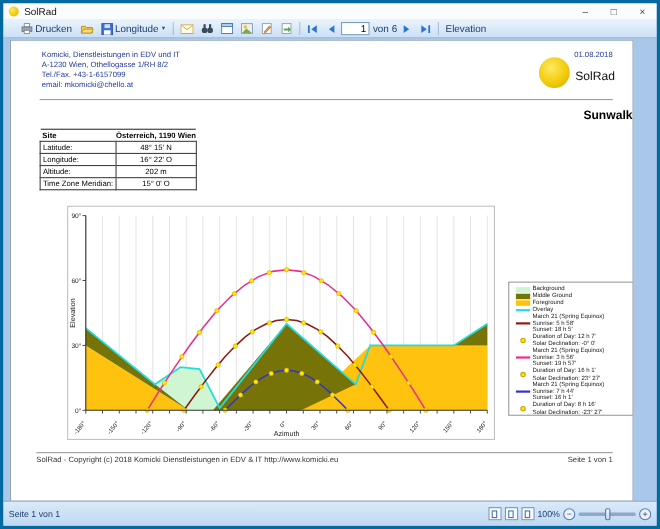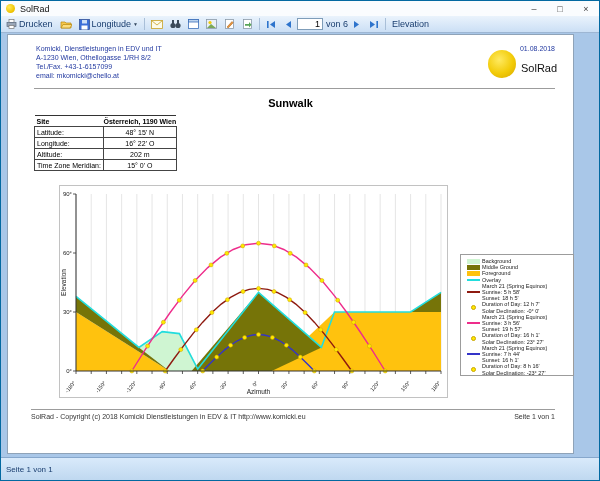--- a/index.html
+++ b/index.html
@@ -1,44 +1,44 @@
 <!DOCTYPE html>
 <html><head>
 <meta charset="utf-8">
 <style>
   * { margin:0; padding:0; box-sizing:border-box; }
   html,body { width:600px; height:481px; font-family:"Liberation Sans","DejaVu Sans",sans-serif; }
-  .window { width:600px; height:481px; border:1px solid #0369a1; display:flex; flex-direction:column; background:#A9C7E8; overflow:hidden; }
+  .window { width:600px; height:481px; border:3px solid #0369a1; display:flex; flex-direction:column; background:#A9C7E8; overflow:hidden; }
 
   
   .titlebar { height:15px; background:#FAFCFE; display:flex; align-items:center; flex:0 0 auto; }
   .titlebar .app-icon { width:9px; height:9px; border-radius:50%; background:radial-gradient(circle at 35% 35%, #FFE95C, #F0C400 65%, #D8A800); margin:0 5px 0 5px; }
   .titlebar .title-text { font-size:9px; color:#111; }
   .win-btns { margin-left:auto; display:flex; height:100%; }
   .win-btn { width:26px; height:100%; display:flex; align-items:center; justify-content:center; font-size:9px; color:#444; }
 
   
-  .toolbar { height:17px; background:linear-gradient(#EAF3FC,#CBDFF5); border-bottom:1px solid #9DB6D3; display:flex; align-items:center; padding:0 3px; gap:3px; flex:0 0 auto; }
+  .toolbar { height:17px; background:linear-gradient(#EAF3FC,#CBDFF5); border-bottom:1px solid #9DB6D3; display:flex; align-items:center; padding:0 14px; gap:3px; flex:0 0 auto; }
   .tb-btn { display:inline-flex; align-items:center; gap:2px; font-size:9px; color:#1A3E6F; padding:1px 2px; border-radius:2px; }
   .tb-sep { width:1px; height:12px; background:#A9BFD8; margin:0 1px; }
   .page-input { width:26px; height:12px; font-size:9px; text-align:right; border:1px solid #7F9DB9; padding-right:2px; background:#fff; }
   .tb-label { font-size:9px; color:#1A3E6F; }
   .caret { font-size:5px; color:#33465E; }
 
   
   .preview { flex:1 1 auto; position:relative; background:#A9C7E8; }
   .page { position:absolute; left:6px; top:1px; width:567px; height:420px; background:#fff; border:1px solid #8FA3B8; }
 
   .company { position:absolute; left:28px; top:9px; font-size:7px; line-height:9px; color:#2239A0; }
   .doc-date { position:absolute; right:18px; top:10px; font-size:7px; color:#2239A0; }
   .logo-circle { position:absolute; left:480px; top:15px; width:28px; height:28px; border-radius:50%;
     background:radial-gradient(circle at 40% 35%, #FFEA61, #F2CB08 55%, #DCAE00 90%); }
   .logo-text { position:absolute; left:513px; top:27px; font-size:11px; color:#111; }
   .header-rule { position:absolute; left:26px; right:18px; top:53px; height:1px; background:#9C9C9C; }
-  .doc-title { position:absolute; left:0; right:0; top:62px; text-align:center; font-size:11px; font-weight:bold; color:#000; }
+  .doc-title { position:absolute; left:0; right:0; top:62px; text-align:right; font-size:11px; font-weight:bold; color:#000; }
 
   
   .site-table { position:absolute; left:26px; top:80px; font-size:7px; color:#000; border-collapse:collapse; }
   .site-table th { border-top:1px solid #333; font-weight:bold; height:11px; }
   .site-table th.lab { text-align:left; padding-left:2px; width:69px; }
   .site-table th.val { text-align:center; width:70px; white-space:nowrap; }
   .site-table td { border:1px solid #444; height:11px; }
   .site-table td.lab { text-align:left; padding-left:2px; width:69px; }
   .site-table td.val { text-align:center; width:70px; }
 
@@ -452,14 +452,31 @@
         </div>
 
       <div class="footer-rule"></div>
       <div class="footer-left">SolRad - Copyright (c) 2018 Komicki Dienstleistungen in EDV &amp; IT http://www.komicki.eu</div>
       <div class="footer-right">Seite 1 von 1</div>
     </div>
   </div>
 
   <div class="statusbar">
     <span>Seite 1 von 1</span>
+    <span class="sb-right">
+      <span class="view-btn">
+          <span class="pg"></span>
+        </span>
+      <span class="view-btn">
+          <span class="pg"></span>
+        </span>
+      <span class="view-btn">
+          <span class="pg"></span>
+        </span>
+      <span>100%</span>
+      <span class="zoom-circle">−</span>
+      <span class="zoom-track">
+          <span class="zoom-thumb"></span>
+        </span>
+      <span class="zoom-circle">+</span>
+    </span>
   </div>
 </div>
 
 </body></html>

